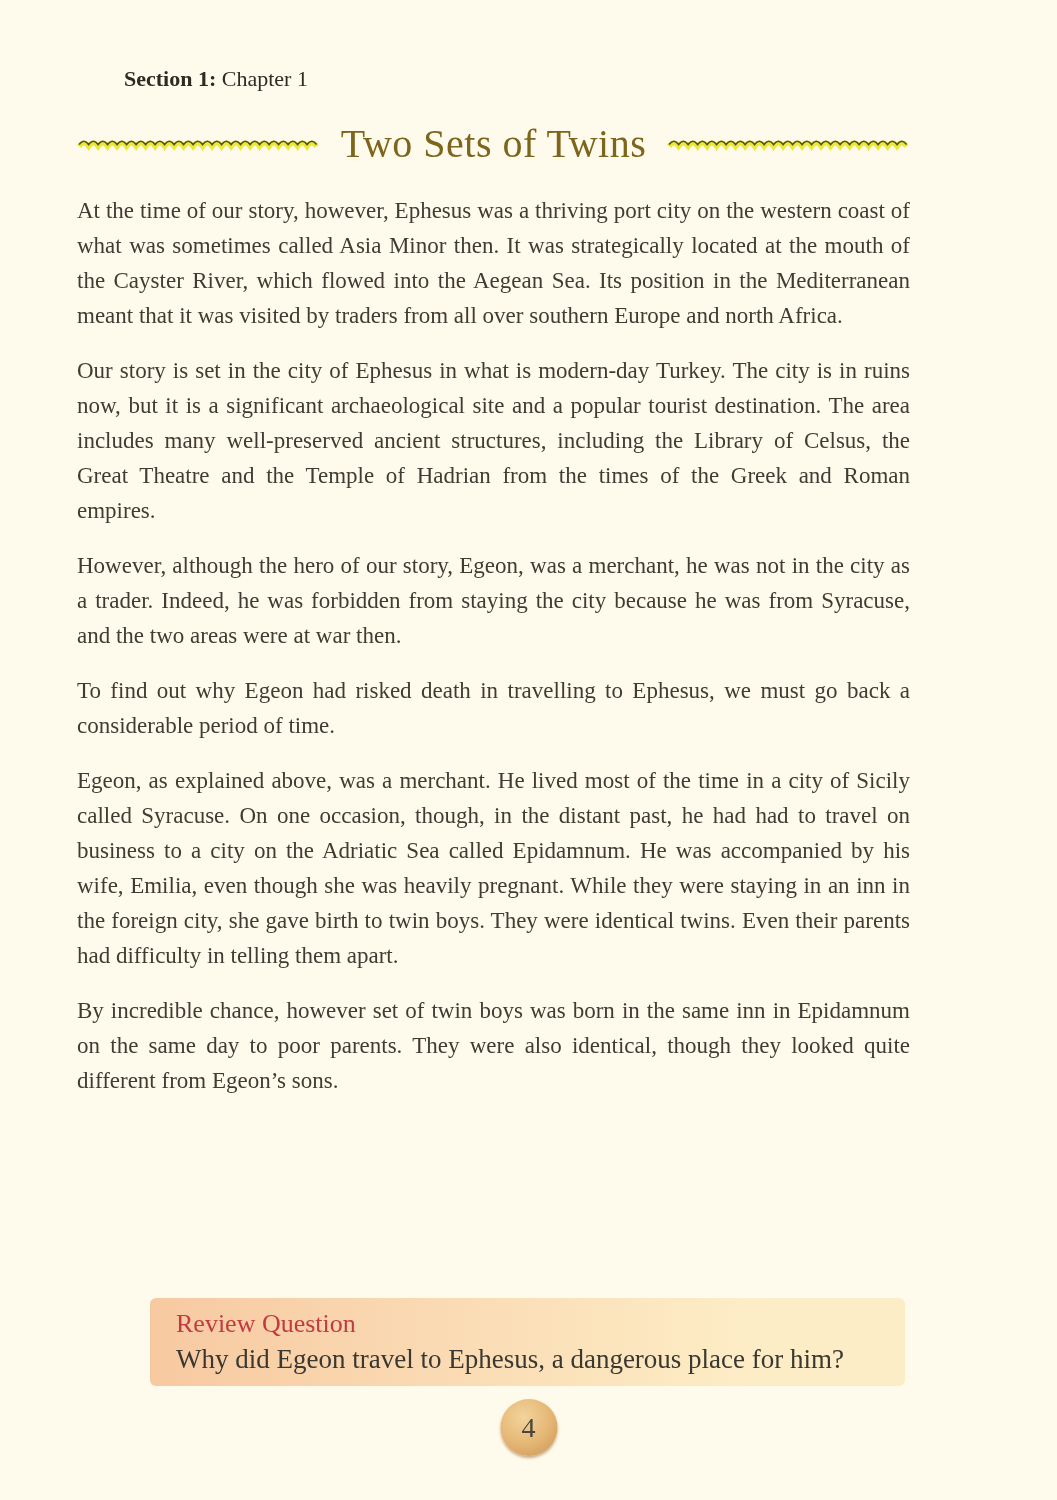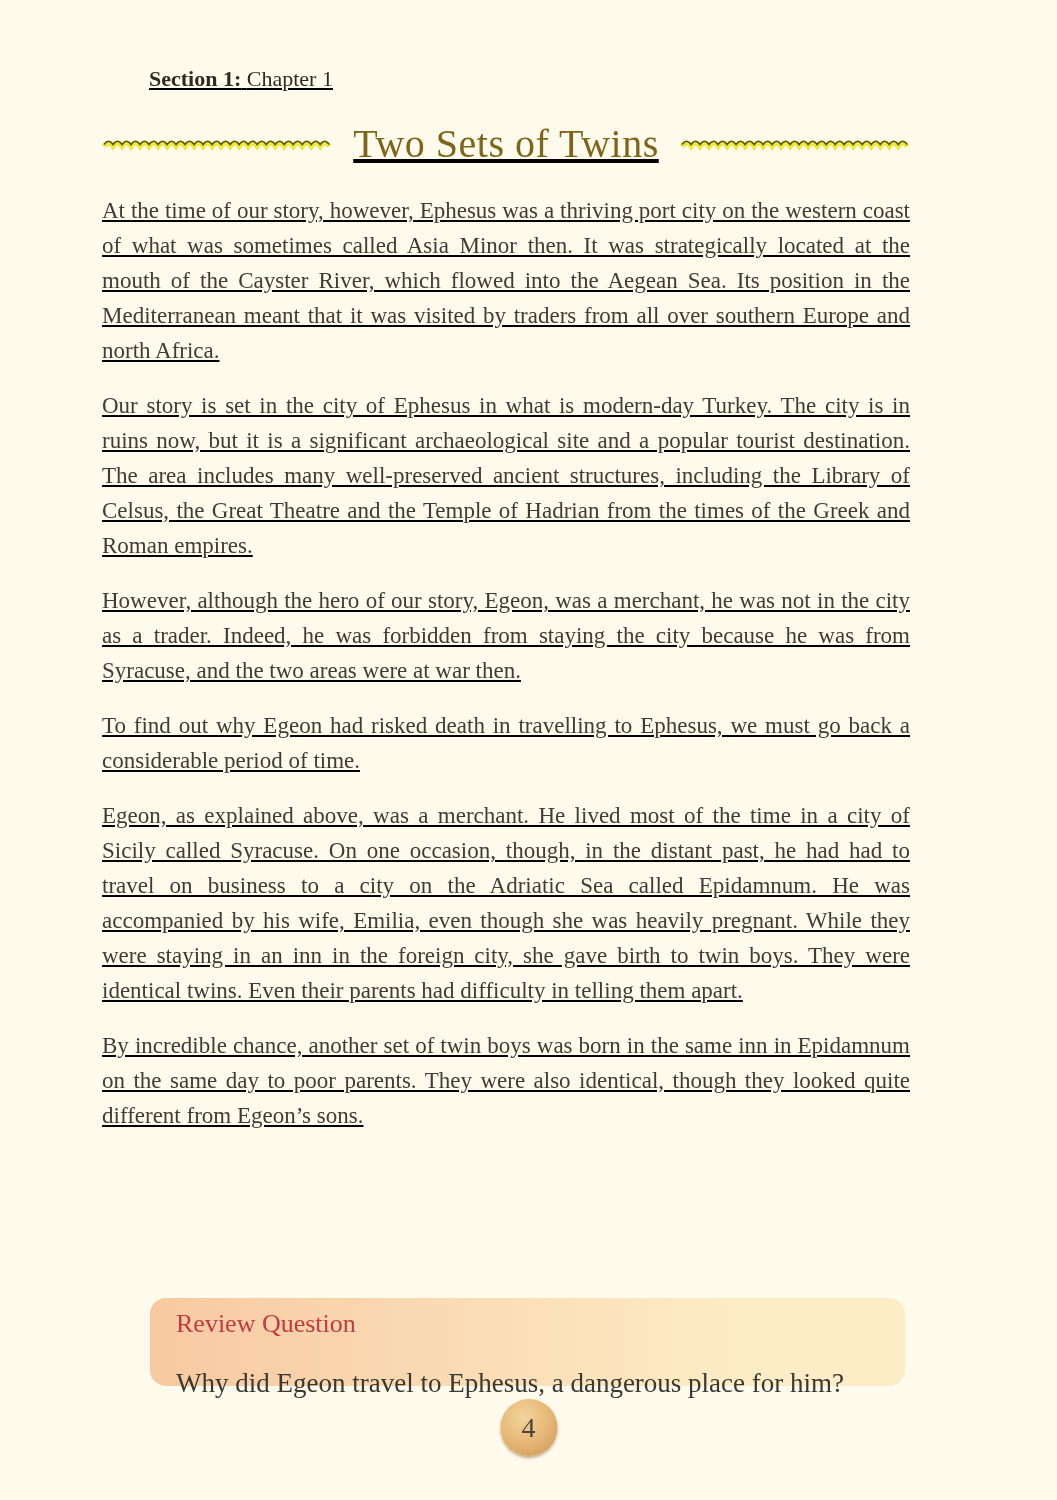--- a/index.html
+++ b/index.html
@@ -21,22 +21,21 @@
   body{
     width:1057px;height:1500px;overflow:hidden;
     font-family:"Liberation Serif", serif;
     background:var(--background);
   }
   .page{
     position:relative;width:1057px;height:1500px;
     background:var(--background);
   }
   .content{
-    padding:65px 147px 0 102px;
-    text-decoration:underline;
+    padding:65px 147px 0 77px;
   }
   .chapter-header{
     padding-left:47px;
     font-size:22px;color:var(--header-text);line-height:28px;
   }
   .chapter-header .section{font-weight:bold;}
   .title-row{
     display:flex;align-items:center;gap:14px;
     margin-top:26px;height:50px;
   }
@@ -50,29 +49,29 @@
   .squiggle .wave-dark{stroke:var(--squiggle-dark);stroke-width:1.6;}
   main{
     margin-top:24px;
     font-size:23px;line-height:35px;color:var(--body-text);
     text-align:justify;
   }
   main p{margin:0 0 20px;}
   main p.lead-in{margin-top:36px;margin-bottom:20px;text-align:left;}
   .review-box{
     position:absolute;left:150px;right:152px;top:1298px;height:88px;
-    border-radius:16px;
+    border-radius:6px;
     background:linear-gradient(to right, var(--box-gradient-left) 0%, var(--box-gradient-right) 80%);
     padding:9px 26px 0;
   }
   .review-label{
     font-size:26px;line-height:34px;color:var(--review-label);
   }
   .review-question{
-    font-size:27px;line-height:36px;color:var(--review-text);margin-top:24px;
+    font-size:27px;line-height:36px;color:var(--review-text);
   }
   .coin{
     position:absolute;top:1399px;left:50%;transform:translateX(-50%);
     width:57px;height:57px;border-radius:50%;
     background:radial-gradient(circle at 40% 32%,
       var(--coin-light) 0%, #e6b877 50%, #d6a363 78%, var(--coin-dark) 100%);
     box-shadow:0 2px 3px rgba(150,105,50,.55);
     display:flex;align-items:center;justify-content:center;
     font-size:28px;color:#4c463a;
   }
@@ -99,21 +98,21 @@
         <path class="wave-dark" d="M 2 7.5 q 4.5 -6.5 9 0 q 4.5 -6.5 9 0 q 4.5 -6.5 9 0 q 4.5 -6.5 9 0 q 4.5 -6.5 9 0 q 4.5 -6.5 9 0 q 4.5 -6.5 9 0 q 4.5 -6.5 9 0 q 4.5 -6.5 9 0 q 4.5 -6.5 9 0 q 4.5 -6.5 9 0 q 4.5 -6.5 9 0 q 4.5 -6.5 9 0 q 4.5 -6.5 9 0 q 4.5 -6.5 9 0 q 4.5 -6.5 9 0 q 4.5 -6.5 9 0 q 4.5 -6.5 9 0 q 4.5 -6.5 9 0 q 4.5 -6.5 9 0 q 4.5 -6.5 9 0 q 4.5 -6.5 9 0 q 4.5 -6.5 9 0 q 4.5 -6.5 9 0 q 4.5 -6.5 9 0"></path>
       </svg>
     </div>
 
     <main>
       <p>At the time of our story, however, Ephesus was a thriving port city on the western coast of what was sometimes called Asia Minor then. It was strategically located at the mouth of the Cayster River, which flowed into the Aegean Sea. Its position in the Mediterranean meant that it was visited by traders from all over southern Europe and north Africa.</p>
       <p>Our story is set in the city of Ephesus in what is modern-day Turkey. The city is in ruins now, but it is a significant archaeological site and a popular tourist destination. The area includes many well-preserved ancient structures, including the Library of Celsus, the Great Theatre and the Temple of Hadrian from the times of the Greek and Roman empires.</p>
       <p>However, although the hero of our story, Egeon, was a merchant, he was not in the city as a trader. Indeed, he was forbidden from staying the city because he was from Syracuse, and the two areas were at war then.</p>
       <p>To find out why Egeon had risked death in travelling to Ephesus, we must go back a considerable period of time.</p>
       <p>Egeon, as explained above, was a merchant. He lived most of the time in a city of Sicily called Syracuse. On one occasion, though, in the distant past, he had had to travel on business to a city on the Adriatic Sea called Epidamnum. He was accompanied by his wife, Emilia, even though she was heavily pregnant. While they were staying in an inn in the foreign city, she gave birth to twin boys. They were identical twins. Even their parents had difficulty in telling them apart.</p>
-      <p>By incredible chance, another set of twin boys was born in the same inn in Epidamnum on the same day to poor parents. They were also identical, though they looked quite different from Egeon’s sons.</p>
+      <p>By incredible chance, however set of twin boys was born in the same inn in Epidamnum on the same day to poor parents. They were also identical, though they looked quite different from Egeon’s sons.</p>
     </main>
   </div>
 
   <aside class="review-box">
     <div class="review-label">Review Question</div>
     <div class="review-question">Why did Egeon travel to Ephesus, a dangerous place for him?</div>
   </aside>
 
   <footer class="coin">
     <span>4</span>

